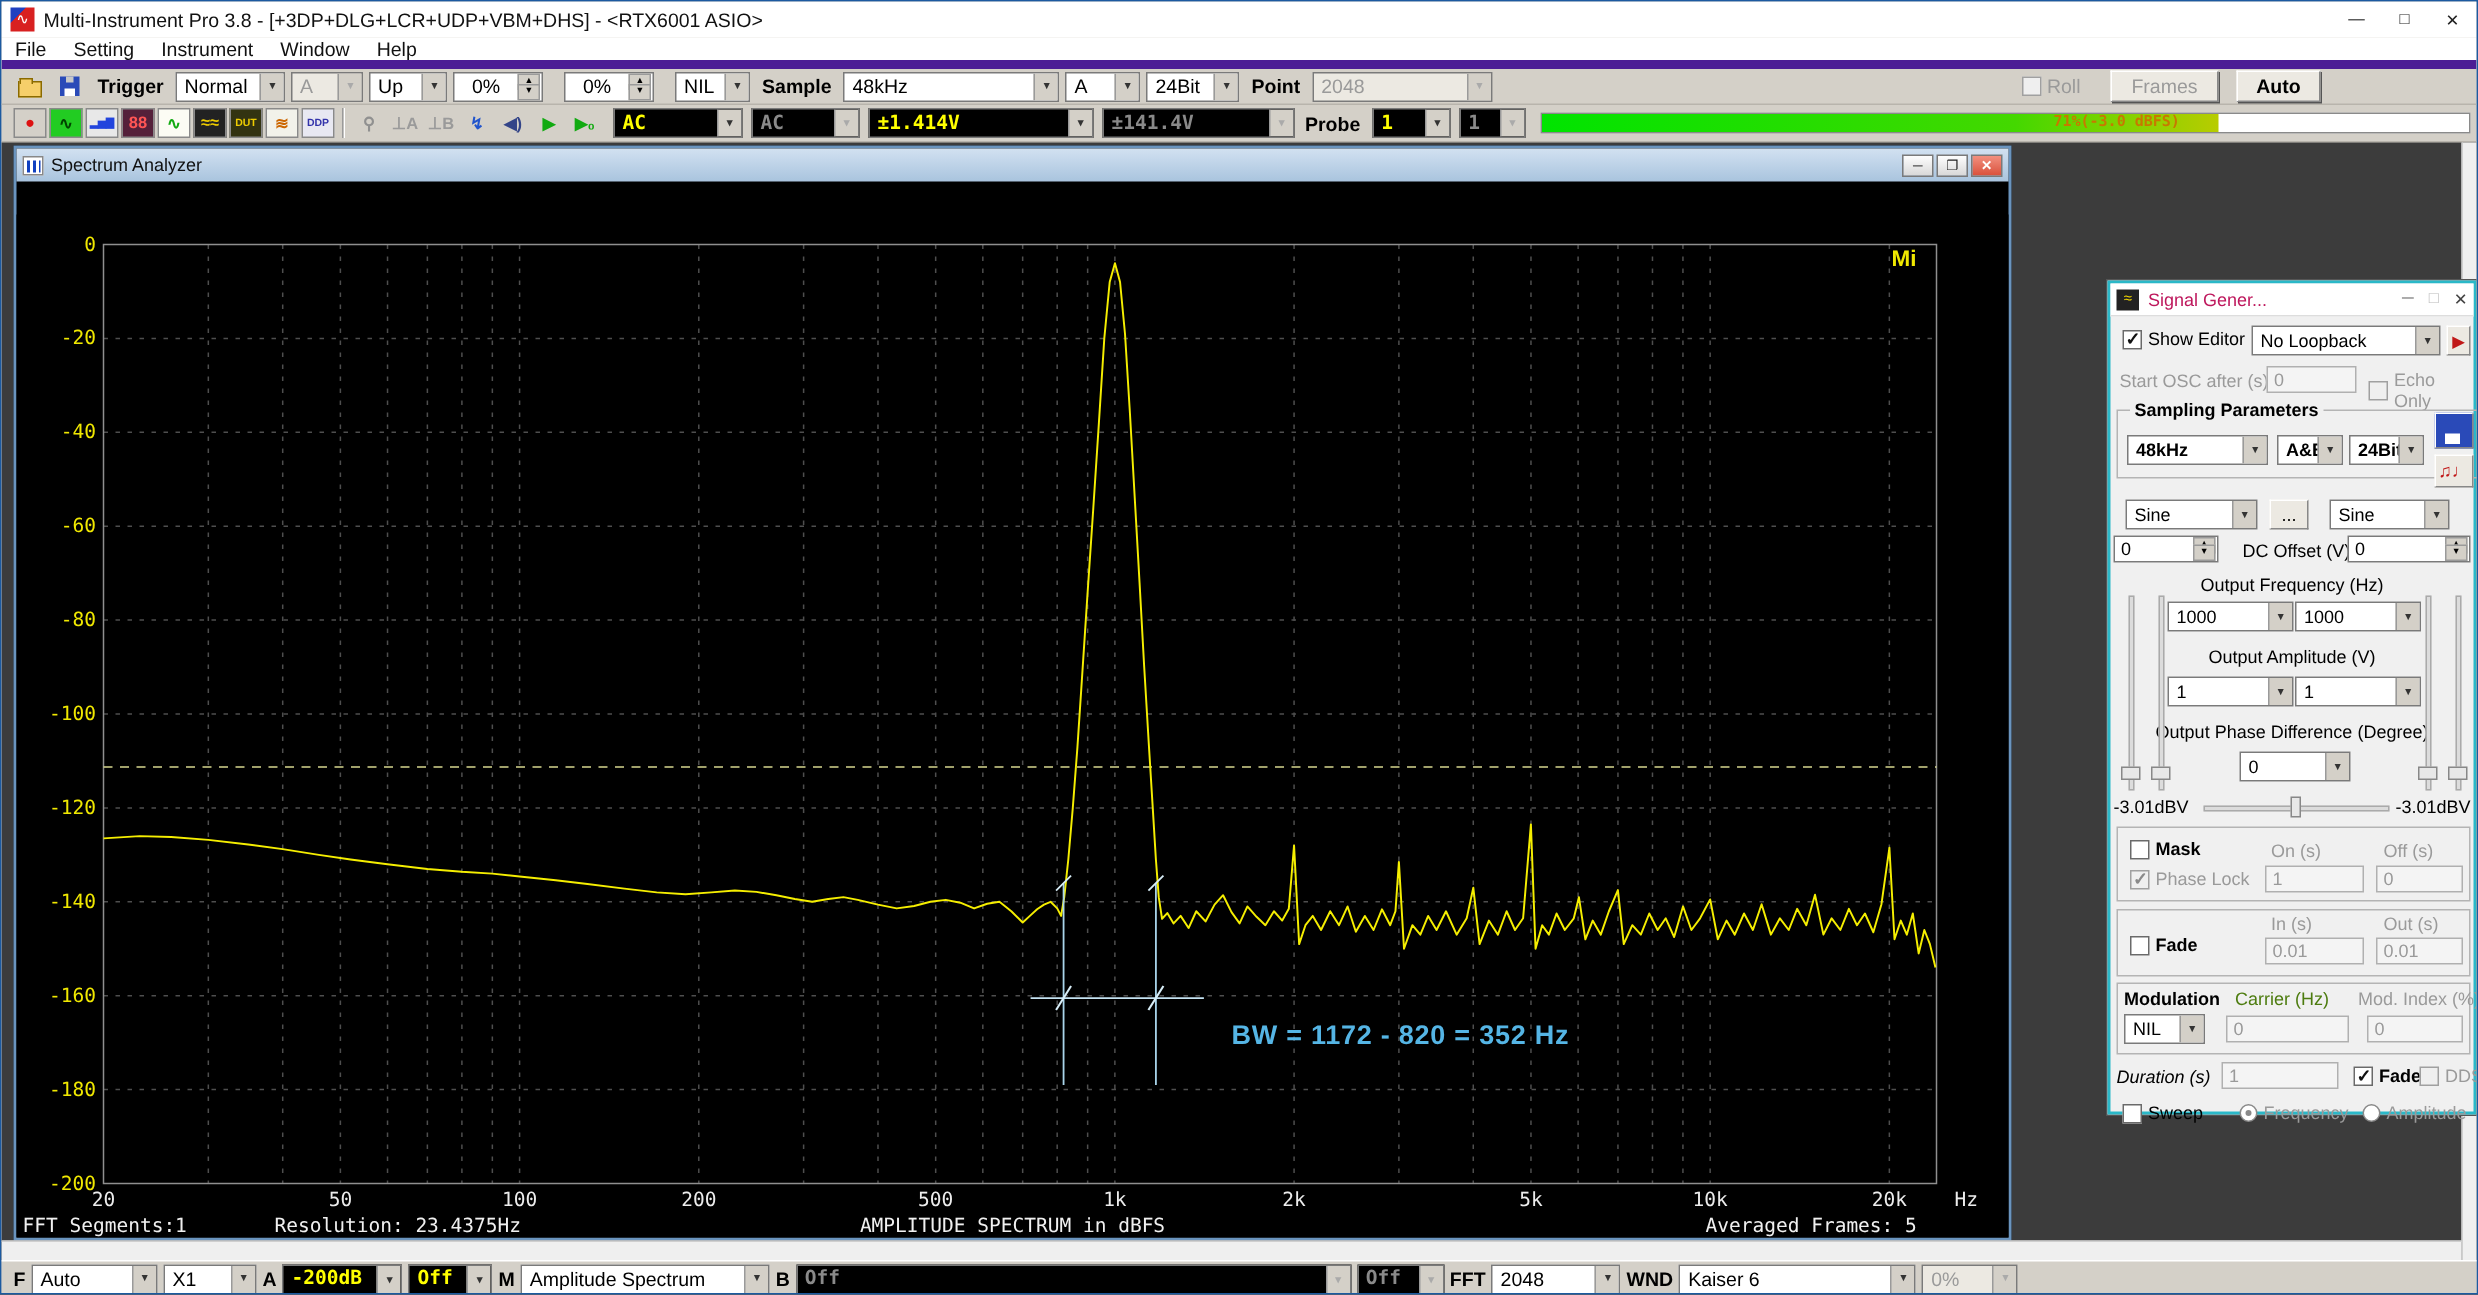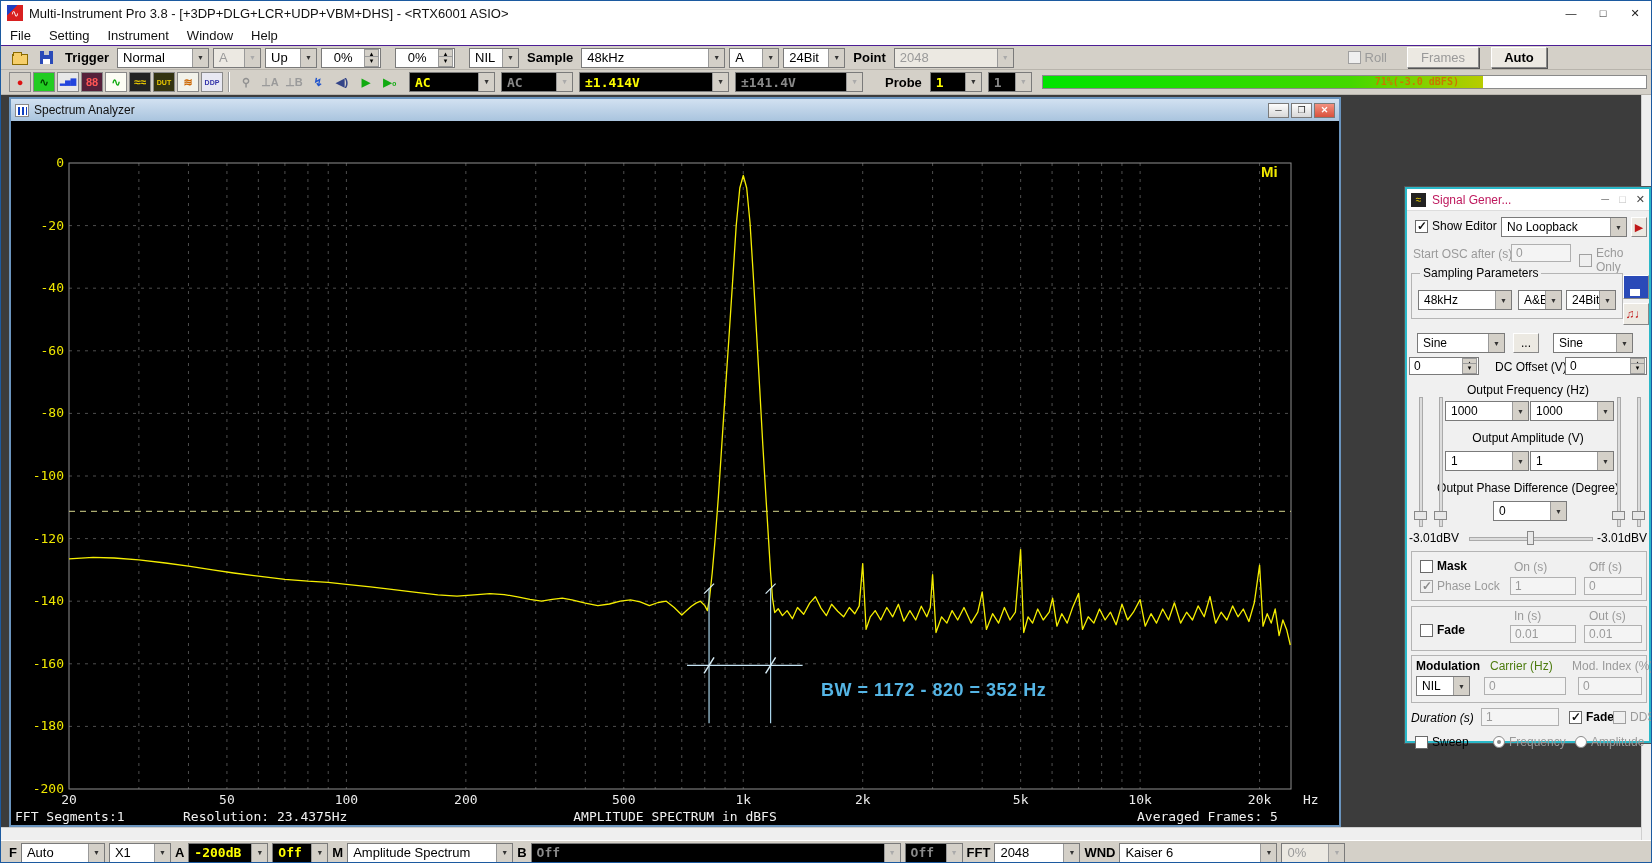--- a/index.html
+++ b/index.html
@@ -32,21 +32,21 @@
   .radio.dis { color:#9a9a9a; }
   .lbl { white-space:nowrap; }
   .sep { width:2px; height:20px; border-left:1px solid #9a9a9a; border-right:1px solid #fff; margin:0 3px; }
 
   
   #titlebar { height:24px; background:#fff; display:flex; align-items:center; padding-left:6px; }
   #app-icon { width:16px; height:16px; background:linear-gradient(135deg,#2040c0 0 32%,#d82020 32% 100%); color:#fff; font-size:10px; display:flex; align-items:center; justify-content:center; margin-right:6px; flex:none; }
   #title-text { font-size:13px; color:#111; }
   #caption-btns { margin-left:auto; display:flex; }
   .cap-btn { width:32px; height:24px; display:flex; align-items:center; justify-content:center; color:#222; font-size:11px; }
-  #menubar { height:21px; background:#fff; display:flex; align-items:center; border-bottom:1px solid #4c1d95; }
+  #menubar { height:21px; background:#fff; display:flex; align-items:center; border-bottom:6px solid #4c1d95; }
   .menu-item { padding:2px 9px; color:#111; }
 
   .tbrow { display:flex; align-items:center; background:#d4d0c8; border-bottom:1px solid #b8b4ac; }
   #toolbar1 { height:24px; padding-left:8px; gap:4px; }
   #toolbar2 { height:25px; padding-left:8px; gap:2px; }
   .ticon { width:22px; height:20px; display:flex; align-items:center; justify-content:center; font-size:11px; font-weight:bold; flex:none; border:1px solid transparent; }
   .icon-folder { width:16px; height:11px; background:#f6cf6a; border:1px solid #8a6a00; position:relative; margin-top:3px; }
   .icon-folder::before { content:""; position:absolute; top:-3px; left:0; width:7px; height:3px; background:#f6cf6a; border:1px solid #8a6a00; border-bottom:none; }
   .icon-floppy { width:13px; height:13px; background:#2a4ab8; position:relative; }
   .icon-floppy::before { content:""; position:absolute; left:3px; bottom:0; width:7px; height:5px; background:#fff; }
@@ -124,21 +124,21 @@
   </div>
 
 <div id="toolbar1" class="tbrow">
   <span class="ticon">
       <i class="icon-folder"></i>
     </span>
   <span class="ticon">
       <i class="icon-floppy"></i>
     </span>
   <span class="lbl" style="font-weight:bold;margin:0 4px;">Trigger</span>
-  <span class="combo" style="width:92px;text-align:right;">
+  <span class="combo" style="width:73px;text-align:right;">
       <span class="val">Normal</span>
     </span>
   <span class="combo dis" style="width:48px;">
       <span class="val">A</span>
     </span>
   <span class="combo" style="width:52px;">
       <span class="val">Up</span>
     </span>
   <span class="spin" style="width:60px;">
       <span class="val">0%</span>
@@ -201,21 +201,21 @@
     </span>
   <span class="combo dk dis" style="width:72px;margin-left:4px;">
       <span class="val">AC</span>
     </span>
   <span class="combo dk" style="width:150px;margin-left:4px;">
       <span class="val">±1.414V</span>
     </span>
   <span class="combo dk dis" style="width:128px;margin-left:4px;">
       <span class="val">±141.4V</span>
     </span>
-  <span class="lbl" style="font-weight:bold;margin:0 6px 0 20px;">Probe</span>
+  <span class="lbl" style="font-weight:bold;margin:0 6px 0 5px;">Probe</span>
   <span class="combo dk" style="width:52px;">
       <span class="val">1</span>
     </span>
   <span class="combo dk dis" style="width:44px;margin-left:4px;">
       <span class="val">1</span>
     </span>
   <span id="level-meter">
     <span id="level-fill" style="width: 73%;"></span>
     <span id="level-text">71%(-3.0 dBFS)</span>
   </span>
@@ -342,21 +342,21 @@
 
       <span class="lbl abs" style="left:6px;top:36px;color:#9a9a9a;">Start OSC after (s)</span>
       <span class="sg-input dis abs" style="left:104px;top:33px;width:60px;">
           <span>0</span>
         </span>
       <span class="chk dis abs" style="left:172px;top:35px;">
           <span class="box"></span>
           <span>Echo Only</span>
         </span>
 
-      <div class="grp" style="left:4px;top:62px;width:212px;height:46px;">
+      <div class="grp" style="left:4px;top:62px;width:242px;height:46px;font-weight:bold;">
         <span class="legend">Sampling Parameters</span>
         <span class="combo sg-combo" style="position:absolute;left:6px;top:16px;width:94px;">
             <span class="val">48kHz</span>
           </span>
         <span class="combo sg-combo" style="position:absolute;left:106px;top:16px;width:44px;">
             <span class="val">A&amp;B</span>
           </span>
         <span class="combo sg-combo" style="position:absolute;left:154px;top:16px;width:50px;">
             <span class="val">24Bit</span>
           </span>

